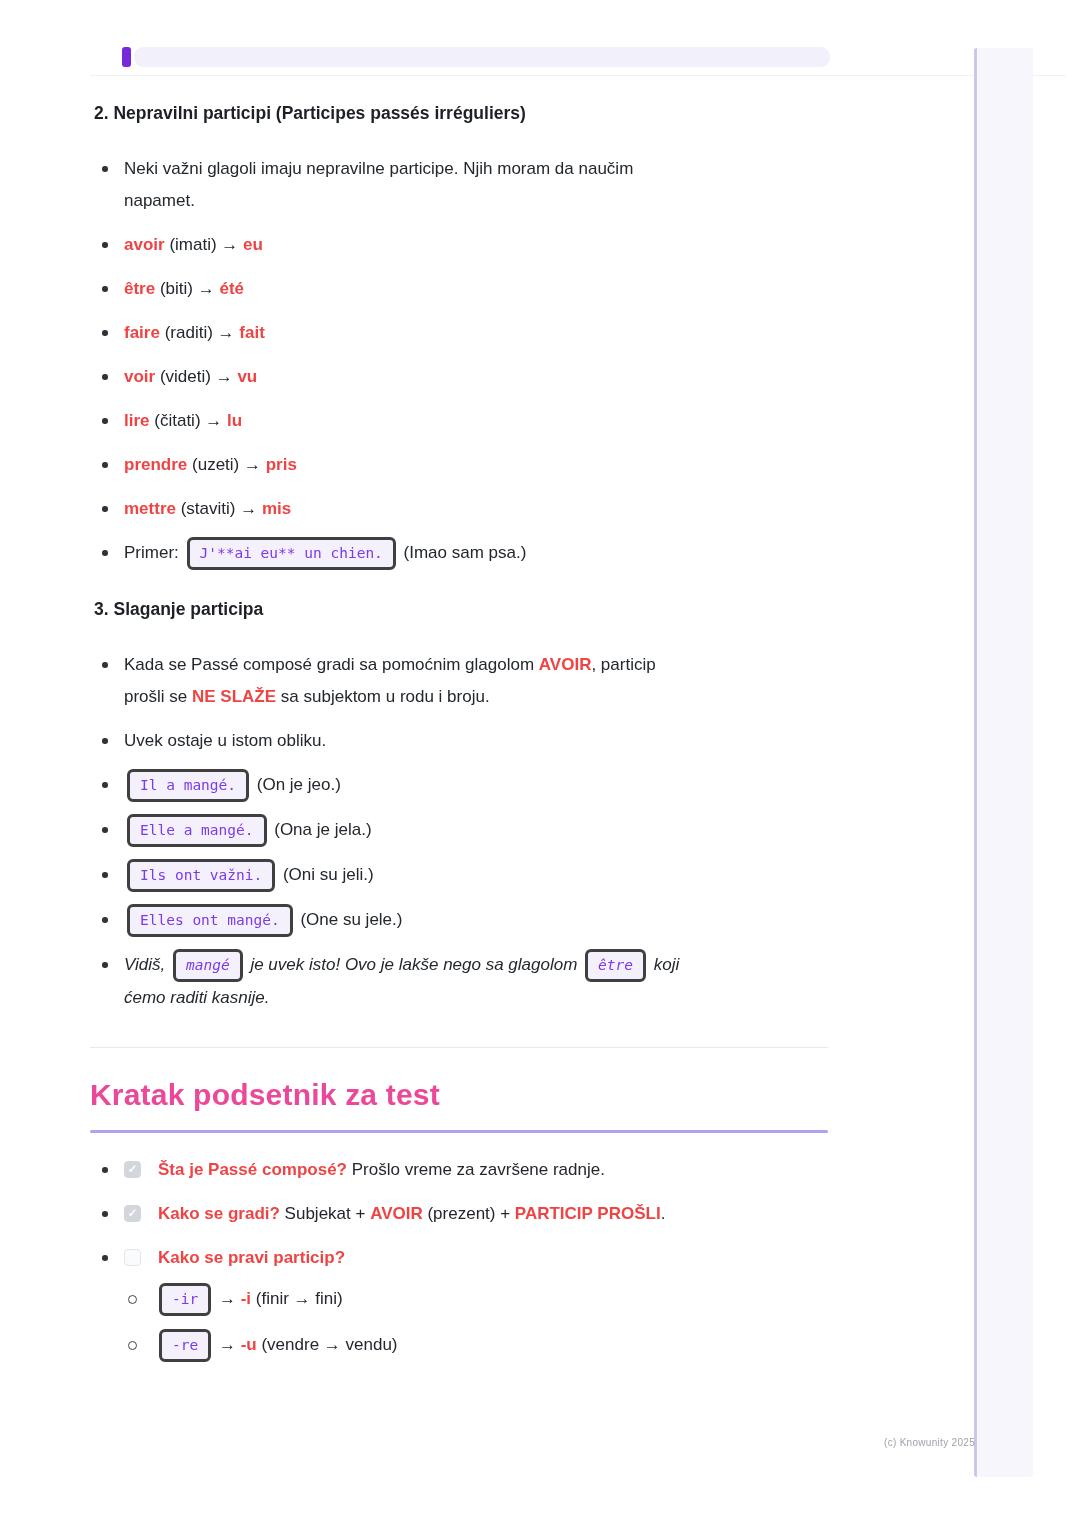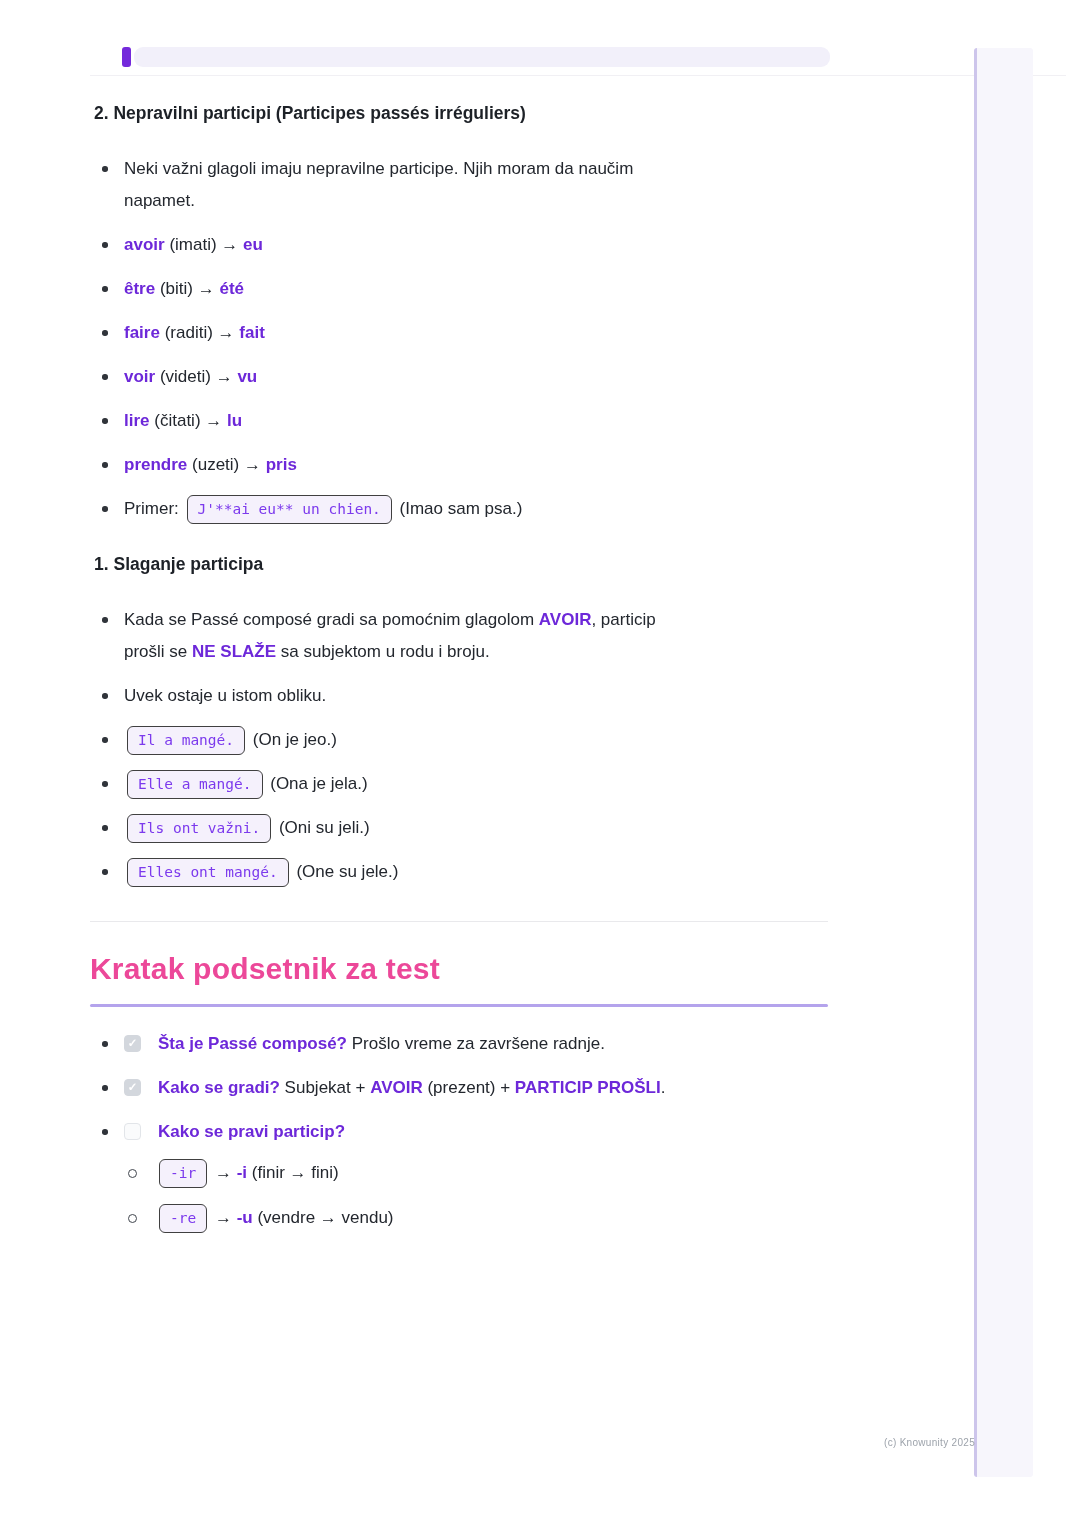--- a/index.html
+++ b/index.html
@@ -1,21 +1,21 @@
 <!DOCTYPE html>
 <html><head>
 <meta charset="utf-8">
 <style>
   html,body{margin:0;padding:0;}
   body{
     width:1080px;height:1528px;position:relative;overflow:hidden;
     background:#ffffff;color:#23272e;
     font-family:"Liberation Sans",sans-serif;font-size:17px;
   }
-  b{font-weight:700;color:#6d28d9;}
+  b{font-weight:700;color:#ef4444;}
   
   .top-pill{position:absolute;left:122px;top:47px;width:9px;height:20px;border-radius:3px;background:#7429db;}
   .top-bar{position:absolute;left:134px;top:47px;width:696px;height:20px;border-radius:9px;background:#f2f0fa;}
   .top-hairline{position:absolute;left:90px;top:75px;width:976px;height:1px;background:#f1f0f4;}
   
   .side-track{position:absolute;left:974px;top:48px;width:56px;height:1429px;background:#f7f6fc;border-left:3px solid #cdc5eb;border-radius:3px;}
   .footer{position:absolute;left:884px;top:1437px;font-size:10px;color:#9da3ab;letter-spacing:.3px;z-index:5;}
   
   .content{position:absolute;left:90px;top:0;width:740px;}
   h3{font-size:17.5px;line-height:24px;font-weight:700;color:#1d2127;margin:4px;}
@@ -23,21 +23,21 @@
   .h3-second{margin-top:27px;}
   ul{list-style:none;margin:0;padding:0;}
   .blist{margin-top:28px;}
   .blist li{display:flex;line-height:32px;}
   .blist li + li{margin-top:12px;}
   .marker-col{flex:0 0 34px;}
   .dot{display:block;width:5.5px;height:5.5px;border-radius:50%;background:#30343a;margin:13px 0 0 12px;}
   .txt{flex:1 1 auto;}
   .chip{
     font-family:"DejaVu Sans Mono",monospace;font-size:14.5px;color:#7c3aed;
-    background:#f5f1fc;border:1px solid #404040;border-radius:6px;
+    background:#f5f1fc;border:3px solid #404040;border-radius:6px;
     padding:3px 10px 4px;margin:0 3px;white-space:nowrap;display:inline-block;line-height:20px;vertical-align:baseline;
   }
   .italic{font-style:italic;}
   .divider{height:1px;background:#e9e9ec;border:none;margin:33px 0 0 0;width:738px;}
   h1{font-size:30px;line-height:40px;font-weight:700;color:#ec4899;margin:27px 0 0 0;letter-spacing:.2px;}
   .h1-underline{margin-top:15px;width:738px;height:3px;border-radius:2px;background:#b4a3ec;}
   
   .clist{margin-top:21px;}
   .clist li{display:flex;line-height:31px;align-items:flex-start;}
   .clist li + li{margin-top:13px;}
@@ -106,25 +106,31 @@
     <li>
       <span class="marker-col">
           <span class="dot"></span>
         </span>
       <span class="txt"><b>prendre</b> <span>(uzeti)</span> <span>→</span> <b>pris</b></span>
     </li>
     <li>
       <span class="marker-col">
           <span class="dot"></span>
         </span>
+      <span class="txt"><b>mettre</b> <span>(staviti)</span> <span>→</span> <b>mis</b></span>
+    </li>
+    <li>
+      <span class="marker-col">
+          <span class="dot"></span>
+        </span>
       <span class="txt"><span>Primer:</span> <code class="chip">J'**ai eu** un chien.</code> <span>(Imao sam psa.)</span></span>
     </li>
   </ul>
 
-  <h3 class="h3-second">1. Slaganje participa</h3>
+  <h3 class="h3-second">3. Slaganje participa</h3>
 
   <ul class="blist">
     <li>
       <span class="marker-col">
           <span class="dot"></span>
         </span>
       <span class="txt"><span>Kada se Passé composé gradi sa pomoćnim glagolom </span><b>AVOIR</b><span>, particip</span><br><span>prošli se </span><b>NE SLAŽE</b><span> sa subjektom u rodu i broju.</span></span>
     </li>
     <li>
       <span class="marker-col">
@@ -148,20 +154,26 @@
       <span class="marker-col">
           <span class="dot"></span>
         </span>
       <span class="txt"><code class="chip">Ils ont važni.</code> <span>(Oni su jeli.)</span></span>
     </li>
     <li>
       <span class="marker-col">
           <span class="dot"></span>
         </span>
       <span class="txt"><code class="chip">Elles ont mangé.</code> <span>(One su jele.)</span></span>
+    </li>
+    <li>
+      <span class="marker-col">
+          <span class="dot"></span>
+        </span>
+      <span class="txt italic"><span>Vidiš,</span> <code class="chip">mangé</code> <span>je uvek isto! Ovo je lakše nego sa glagolom</span> <code class="chip">être</code> <span>koji</span><br><span>ćemo raditi kasnije.</span></span>
     </li>
   </ul>
 
   <hr class="divider">
 
   <h1>Kratak podsetnik za test</h1>
   <div class="h1-underline"></div>
 
   <ul class="clist">
     <li>

